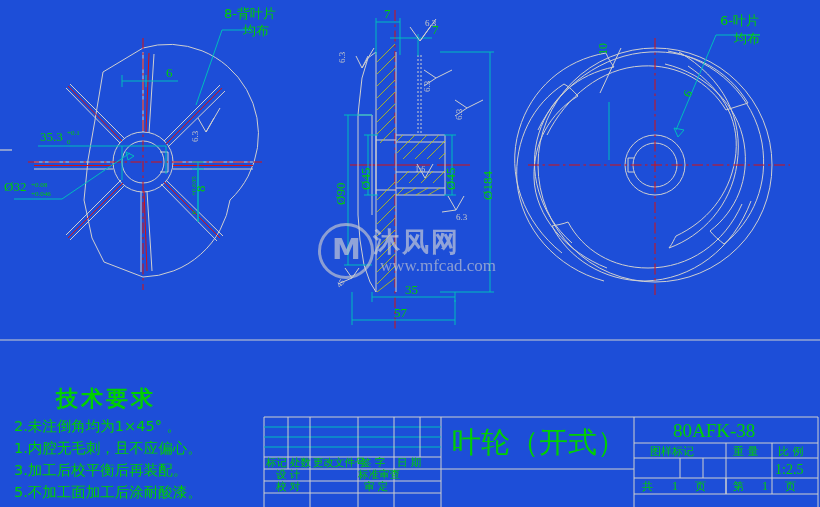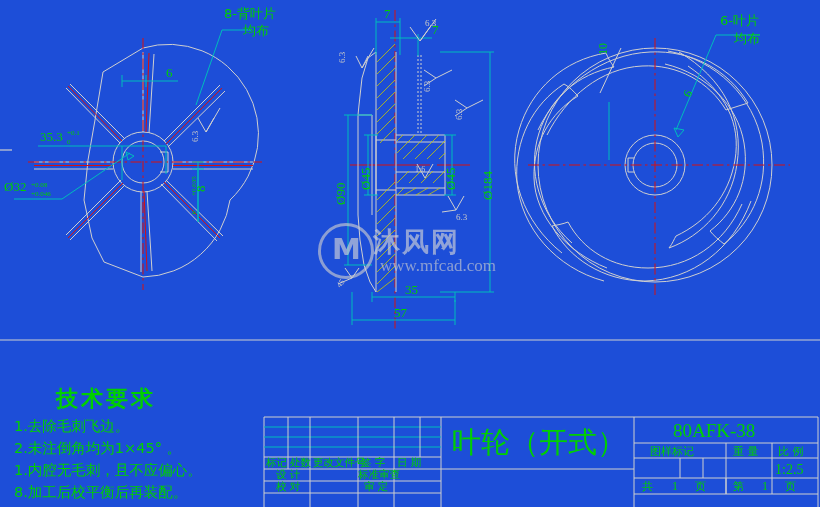--- a/index.html
+++ b/index.html
@@ -408,24 +408,23 @@
       <text class="txt-green" x="672" y="490" font-size="12">1</text>
       <text class="txt-green txt-hz" x="695" y="490" font-size="11">页</text>
       <text class="txt-green txt-hz" x="733" y="490" font-size="11">第</text>
       <text class="txt-green" x="762" y="490" font-size="12">1</text>
       <text class="txt-green txt-hz" x="785" y="490" font-size="11">页</text>
     </g>
   </svg>
 
   <div id="tech-block">
     <div id="tech-title">技术要求</div>
-    <div class="tech-line">1.去除毛刺飞边。</div>
     <div class="tech-line">2.未注倒角均为1×45°  。</div>
     <div class="tech-line">1.内腔无毛刺，且不应偏心。</div>
-    <div class="tech-line">8.加工后校平衡后再装配。</div>
+    <div class="tech-line">3.加工后校平衡后再装配。</div>
     <div class="tech-line">5.不加工面加工后涂耐酸漆。</div>
   </div>
 
   <div id="watermark">
     <div id="wm-logo"></div>
     <div id="wm-url">www.mfcad.com</div>
     <div id="wm-text">沐风网</div>
   </div>
 
 </div>

